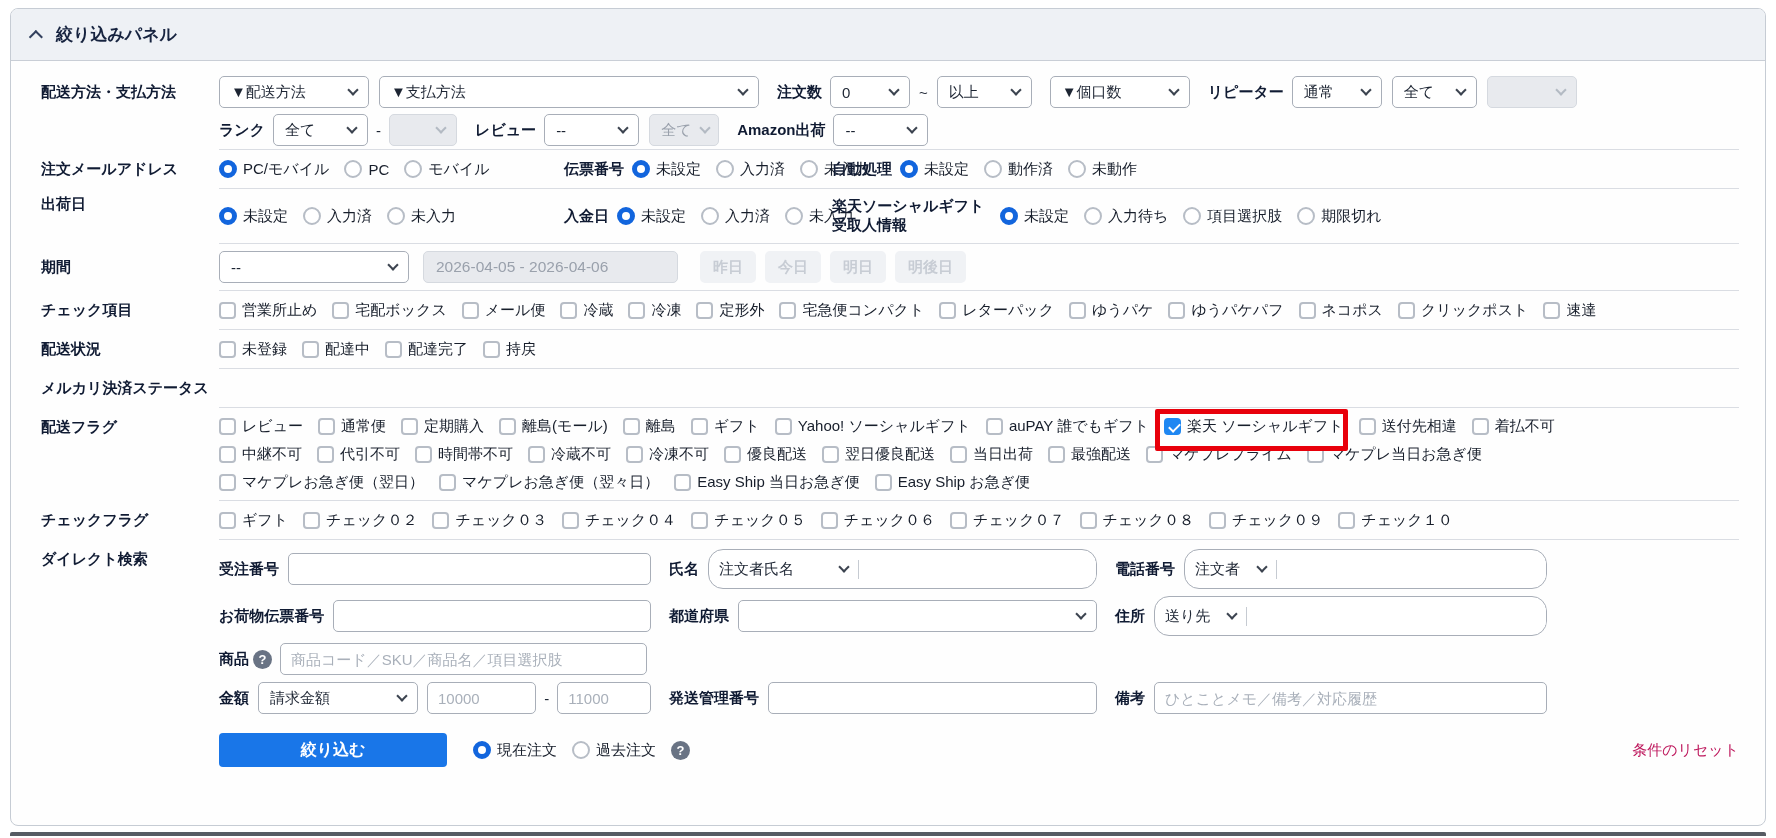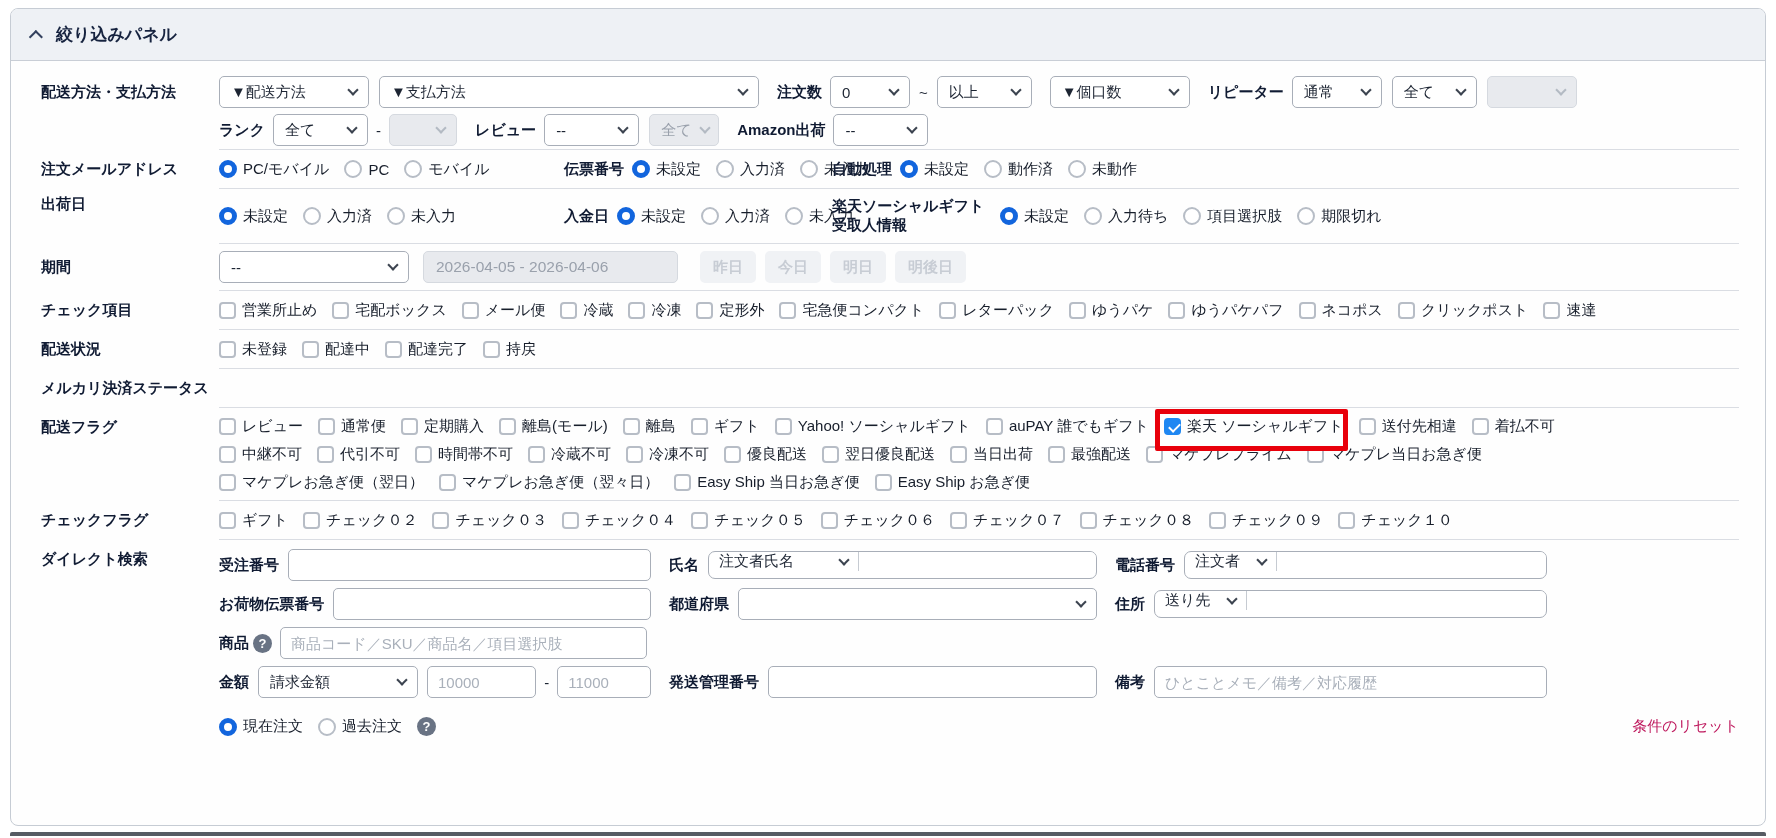--- a/index.html
+++ b/index.html
@@ -41,21 +41,21 @@
   .w190{width:190px}.w255{width:255px}.w160{width:160px}
   .g345{width:345px}.g268{width:268px}
   .mr10{margin-right:10px}.mr14{margin-right:14px}.mr18{margin-right:18px}
   .tilde { margin:0 9px; color:#1d2533; }
   .stacklabel { font-weight:bold; color:#101b33; line-height:1.25; width:162px; flex-shrink:0; margin-right:6px; }
   
   .ds-line { display:flex; align-items:center; gap:18px; margin:7px 0; }
   .ds-g { display:flex; align-items:center; flex-shrink:0; }
   .ds-g .dlabel { font-weight:bold; color:#101b33; margin-right:9px; white-space:nowrap; }
   .g1{width:432px}.g2{width:428px}.g3{width:432px}
-  .combo { display:flex; align-items:flex-start; border:1px solid #a8aeb8; border-radius:7px; height:28px; background:#fff; flex:1; min-width:0; overflow:hidden; }
+  .combo { display:flex; align-items:center; border:1px solid #a8aeb8; border-radius:15px; height:40px; background:#fff; flex:1; min-width:0; overflow:hidden; }
   .combo .csel { display:flex; align-items:center; justify-content:space-between; gap:8px; padding:0 10px; border-right:1px solid #c6cbd2; color:#1d2533; flex-shrink:0; cursor:pointer; }
   .combo .csel .chev { width:8px; height:8px; border-right:2px solid #3c4450; border-bottom:2px solid #3c4450; transform:rotate(45deg); margin-top:-4px; }
   .combo input { border:none; flex:1; min-width:0; padding:0 10px; font:inherit; outline:none; color:#1d2533; }
   .cw150{width:150px}.cw92{width:92px}
   .selflex { flex:1; }
   .help { width:19px; height:19px; border-radius:50%; background:#697384; color:#fff; font-size:13px; font-weight:bold; display:inline-flex; align-items:center; justify-content:center; flex-shrink:0; margin-left:4px; margin-right:8px; cursor:pointer; }
   
   .footer { display:flex; align-items:center; padding-left:178px; margin-top:10px; }
   .primary { width:228px; height:34px; background:#1976e8; color:#fff; font-weight:bold; font-size:16px; border:none; border-radius:4px; cursor:pointer; margin-right:26px; font-family:inherit; }
   .link { color:#be185d; margin-left:auto; cursor:pointer; }
@@ -609,20 +609,21 @@
           </div>
           <div class="ds-g g3">
             <span class="dlabel">備考</span>
             <input class="input" placeholder="ひとことメモ／備考／対応履歴" style="">
           </div>
         </div>
       </div>
     </div>
 
     <div class="footer">
+      <button class="primary">絞り込む</button>
       <div class="opts">
           <label class="opt">
             <span class="radio on"></span>
             <span class="optlabel">現在注文</span>
           </label>
           <label class="opt">
             <span class="radio"></span>
             <span class="optlabel">過去注文</span>
           </label>
         </div>

